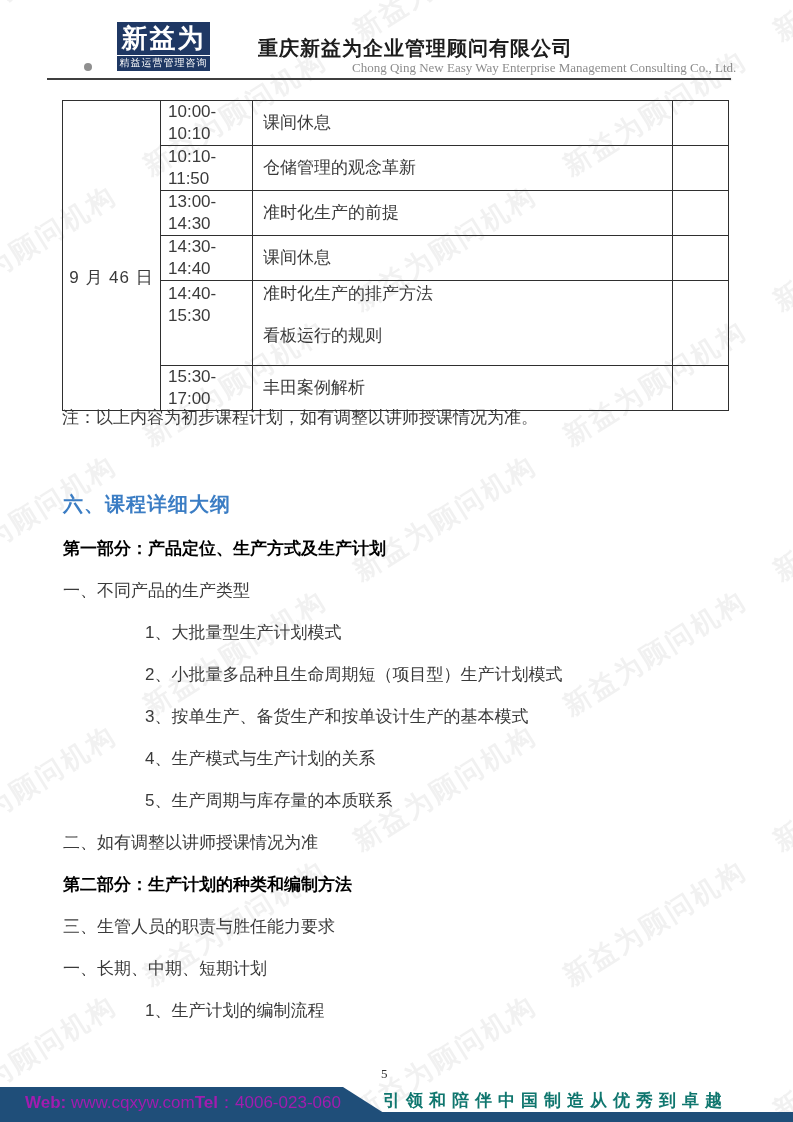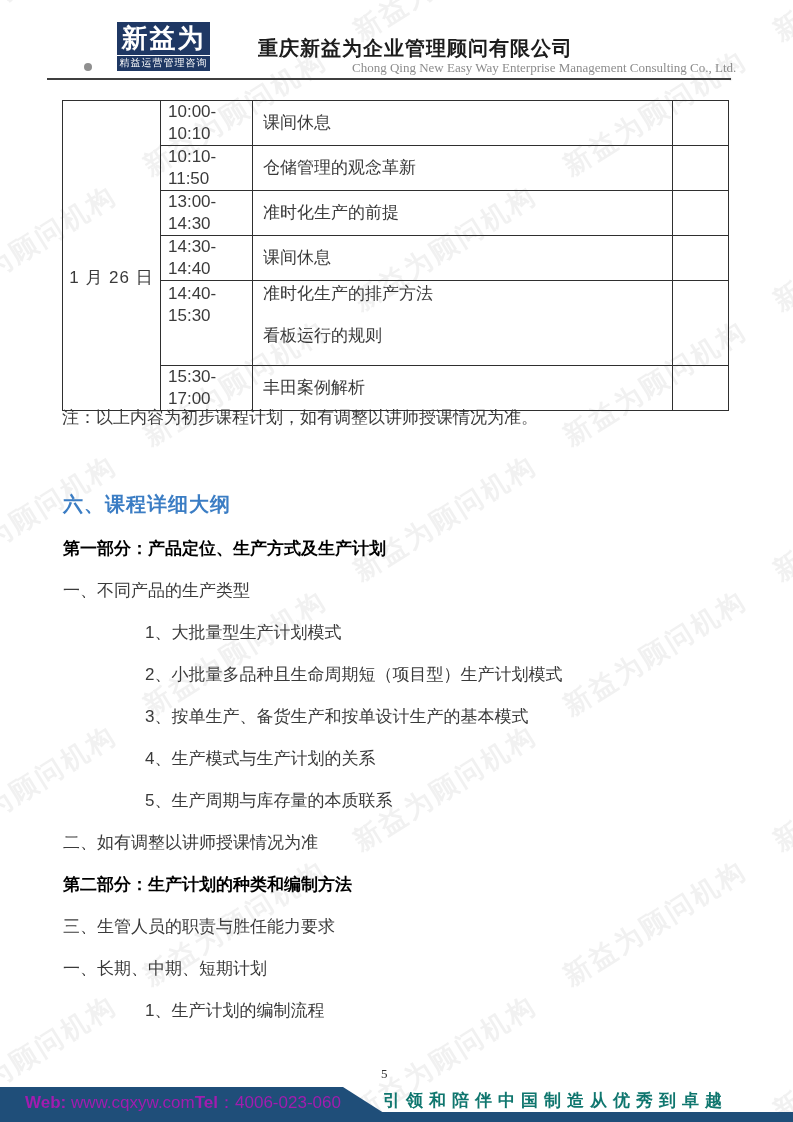--- a/index.html
+++ b/index.html
@@ -124,21 +124,21 @@
 
   <table class="sched">
     <colgroup>
       <col class="col-date">
         <col class="col-time">
         <col class="col-cont">
         <col class="col-empty">
     </colgroup>
     <tbody>
       <tr class="r0">
-        <td class="date-cell" rowspan="6">1 月 26 日</td>
+        <td class="date-cell" rowspan="6">9 月 46 日</td>
         <td class="time-cell">10:00-10:10</td>
         <td class="cont-cell">课间休息</td>
         <td></td>
       </tr>
       <tr class="r1">
         <td class="time-cell">10:10-11:50</td>
         <td class="cont-cell">仓储管理的观念革新</td>
         <td></td>
       </tr>
       <tr class="r2">

